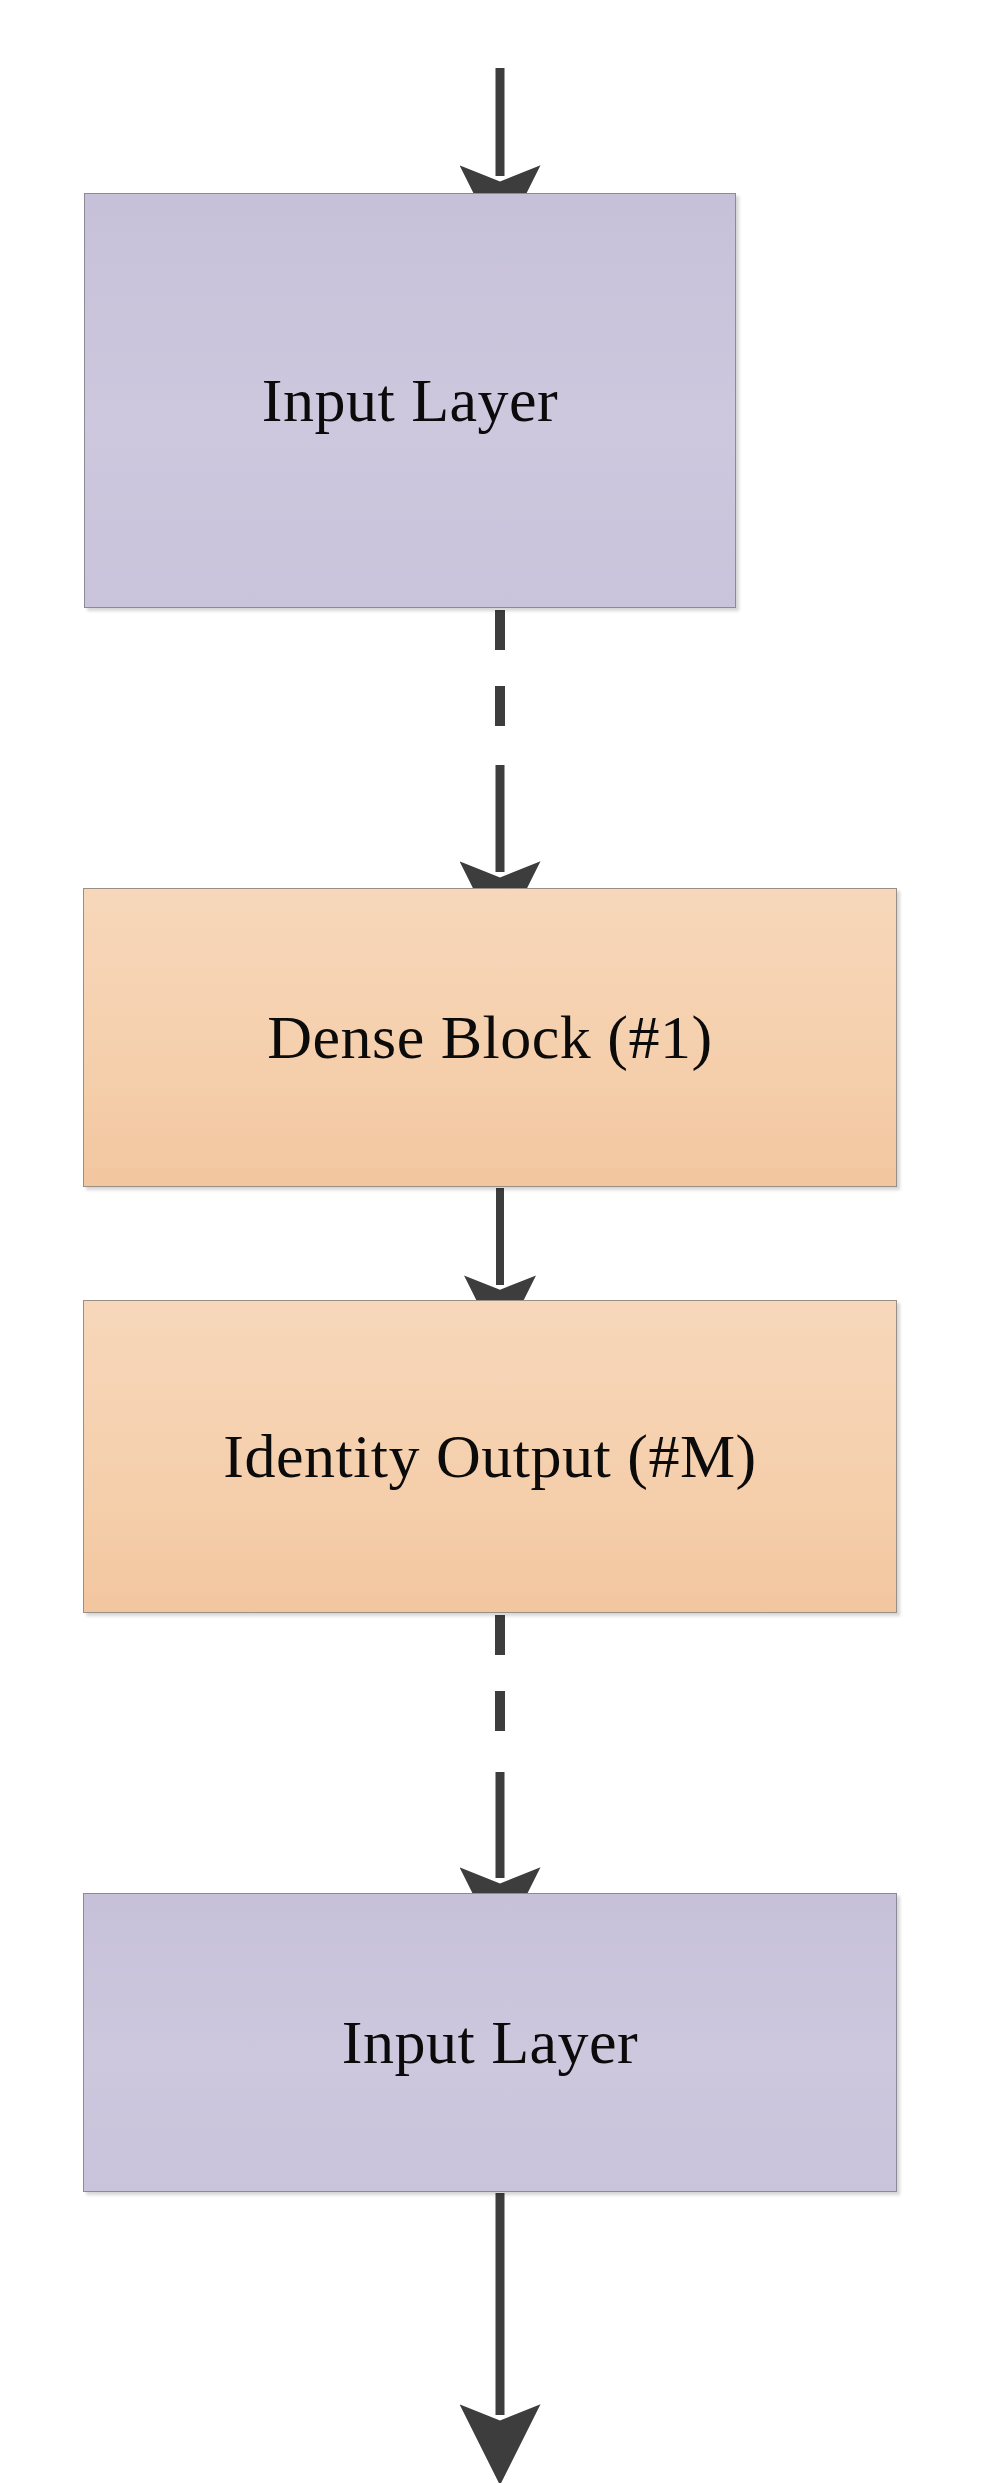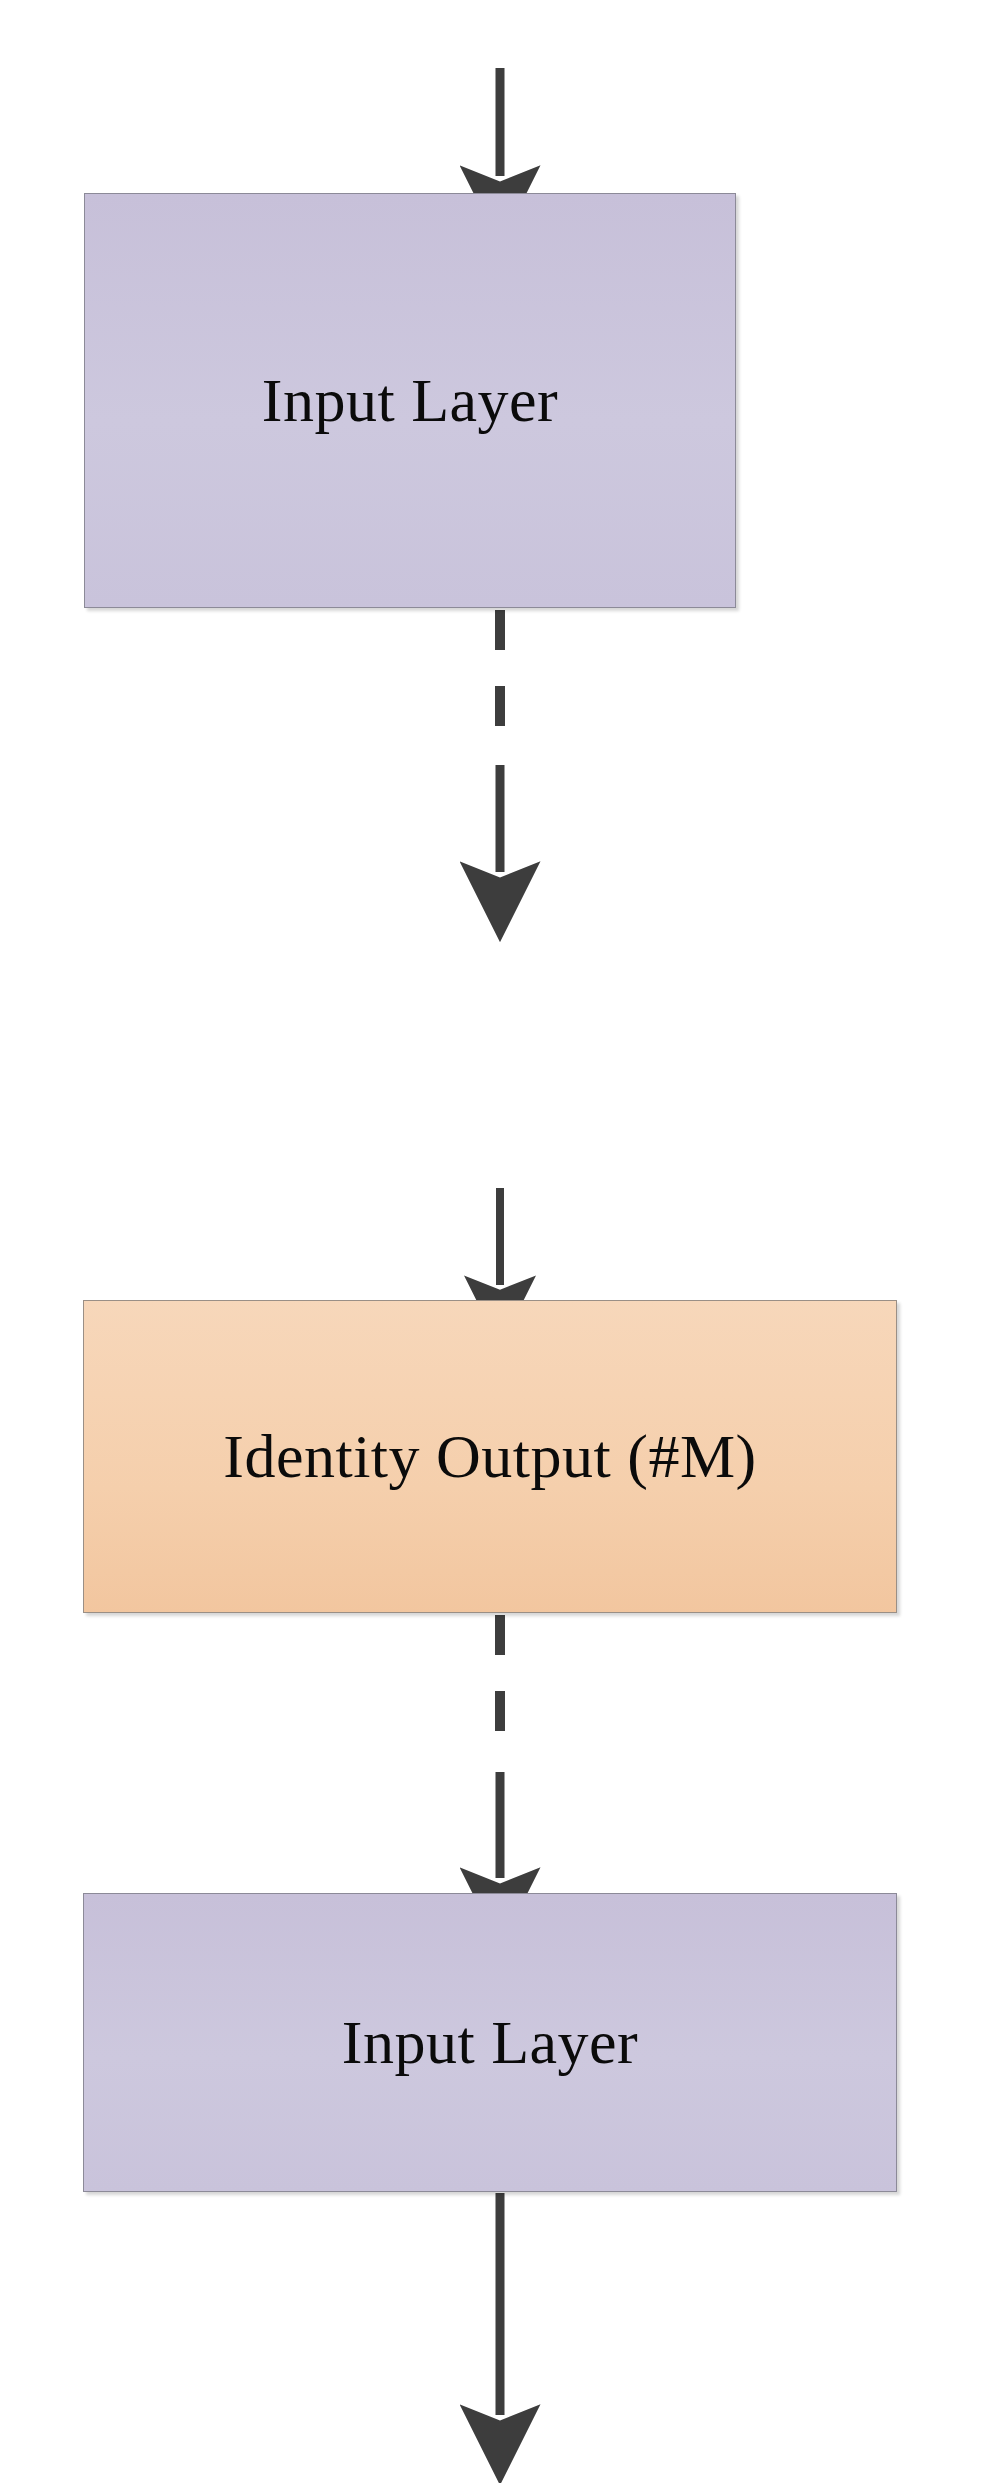--- a/index.html
+++ b/index.html
@@ -77,20 +77,23 @@
     <line x1="500" y1="1615" x2="500" y2="1755" stroke="#3d3d3d" stroke-width="10" stroke-dasharray="40 36"></line>
     <line x1="500" y1="1772" x2="500" y2="1878" stroke="#3d3d3d" stroke-width="9" marker-end="url(#arrowhead)"></line>
 
     <line x1="500" y1="2193" x2="500" y2="2415" stroke="#3d3d3d" stroke-width="9" marker-end="url(#arrowhead)"></line>
   </svg>
 
   <div class="node-box purple" style="left:84px; top:193px; width:652px; height:415px;">
     <span class="node-label">Input Layer</span>
   </div>
 
+  <div class="node-box orange" style="left:83px; top:888px; width:814px; height:299px;">
+    <span class="node-label">Dense Block (#1)</span>
+  </div>
 
   <div class="node-box orange" style="left:83px; top:1300px; width:814px; height:313px;">
     <span class="node-label">Identity Output (#M)</span>
   </div>
 
   <div class="node-box purple" style="left:83px; top:1893px; width:814px; height:299px;">
     <span class="node-label">Input Layer</span>
   </div>
 
 </div>

